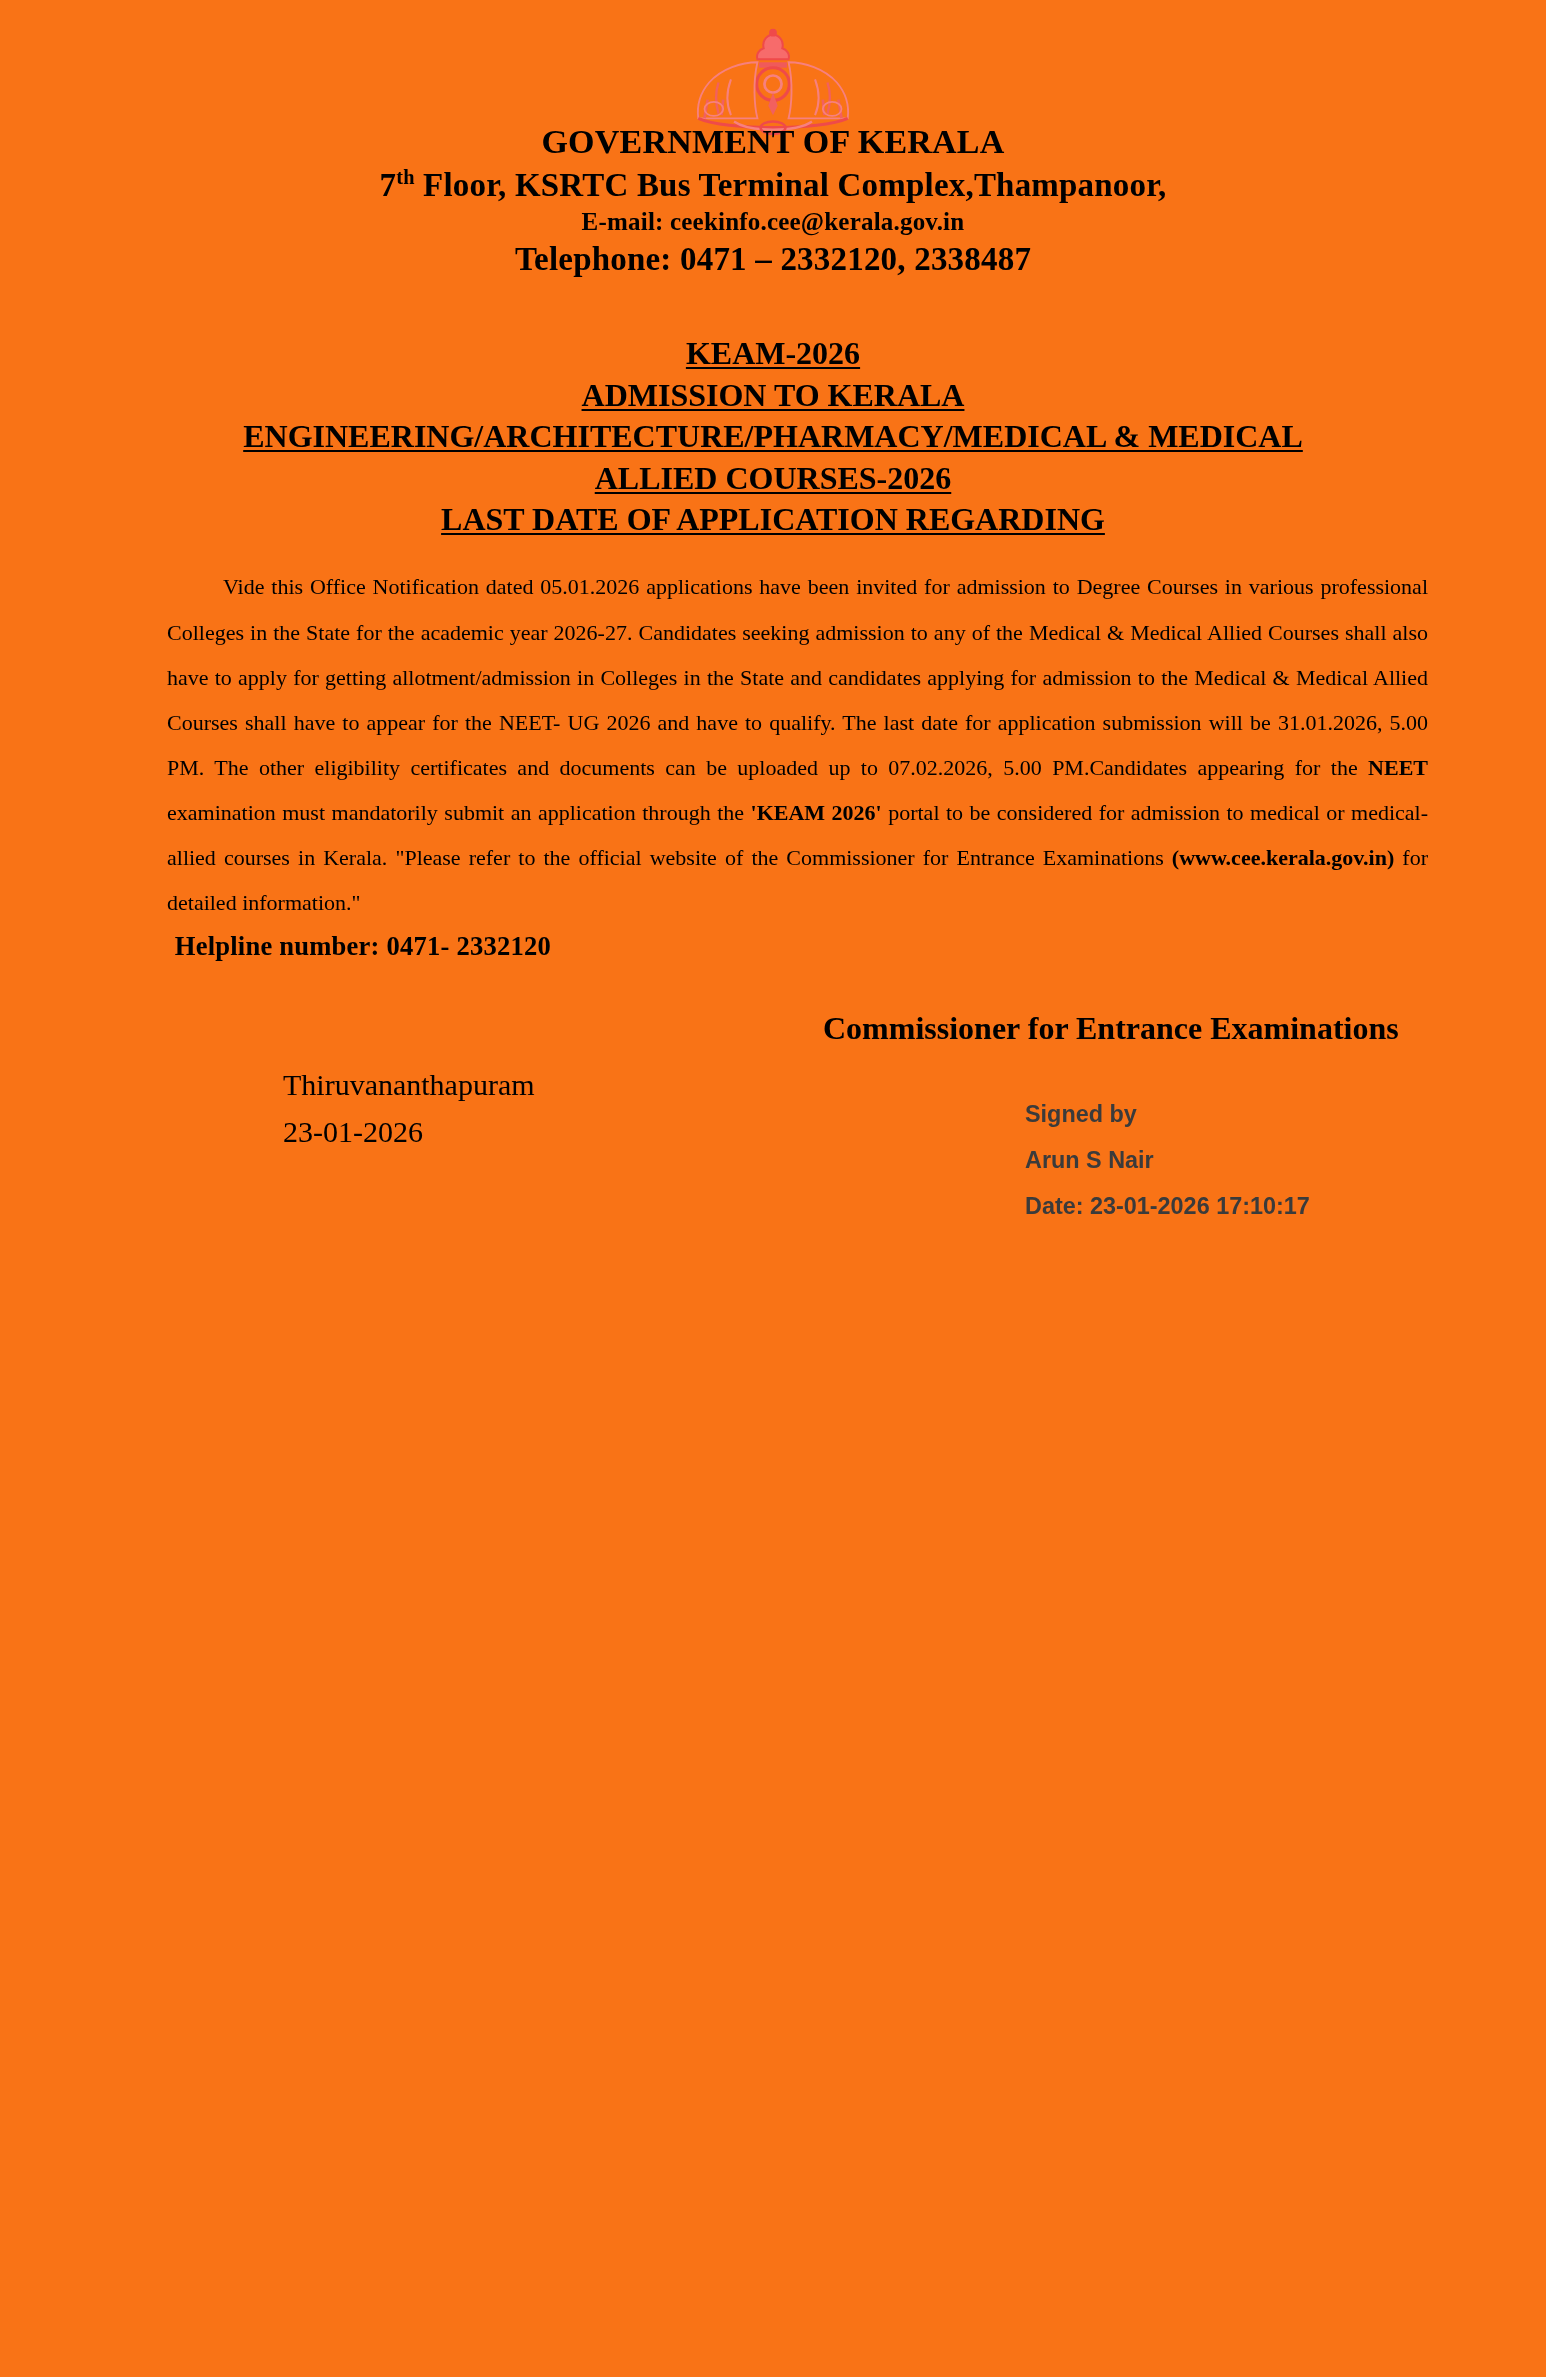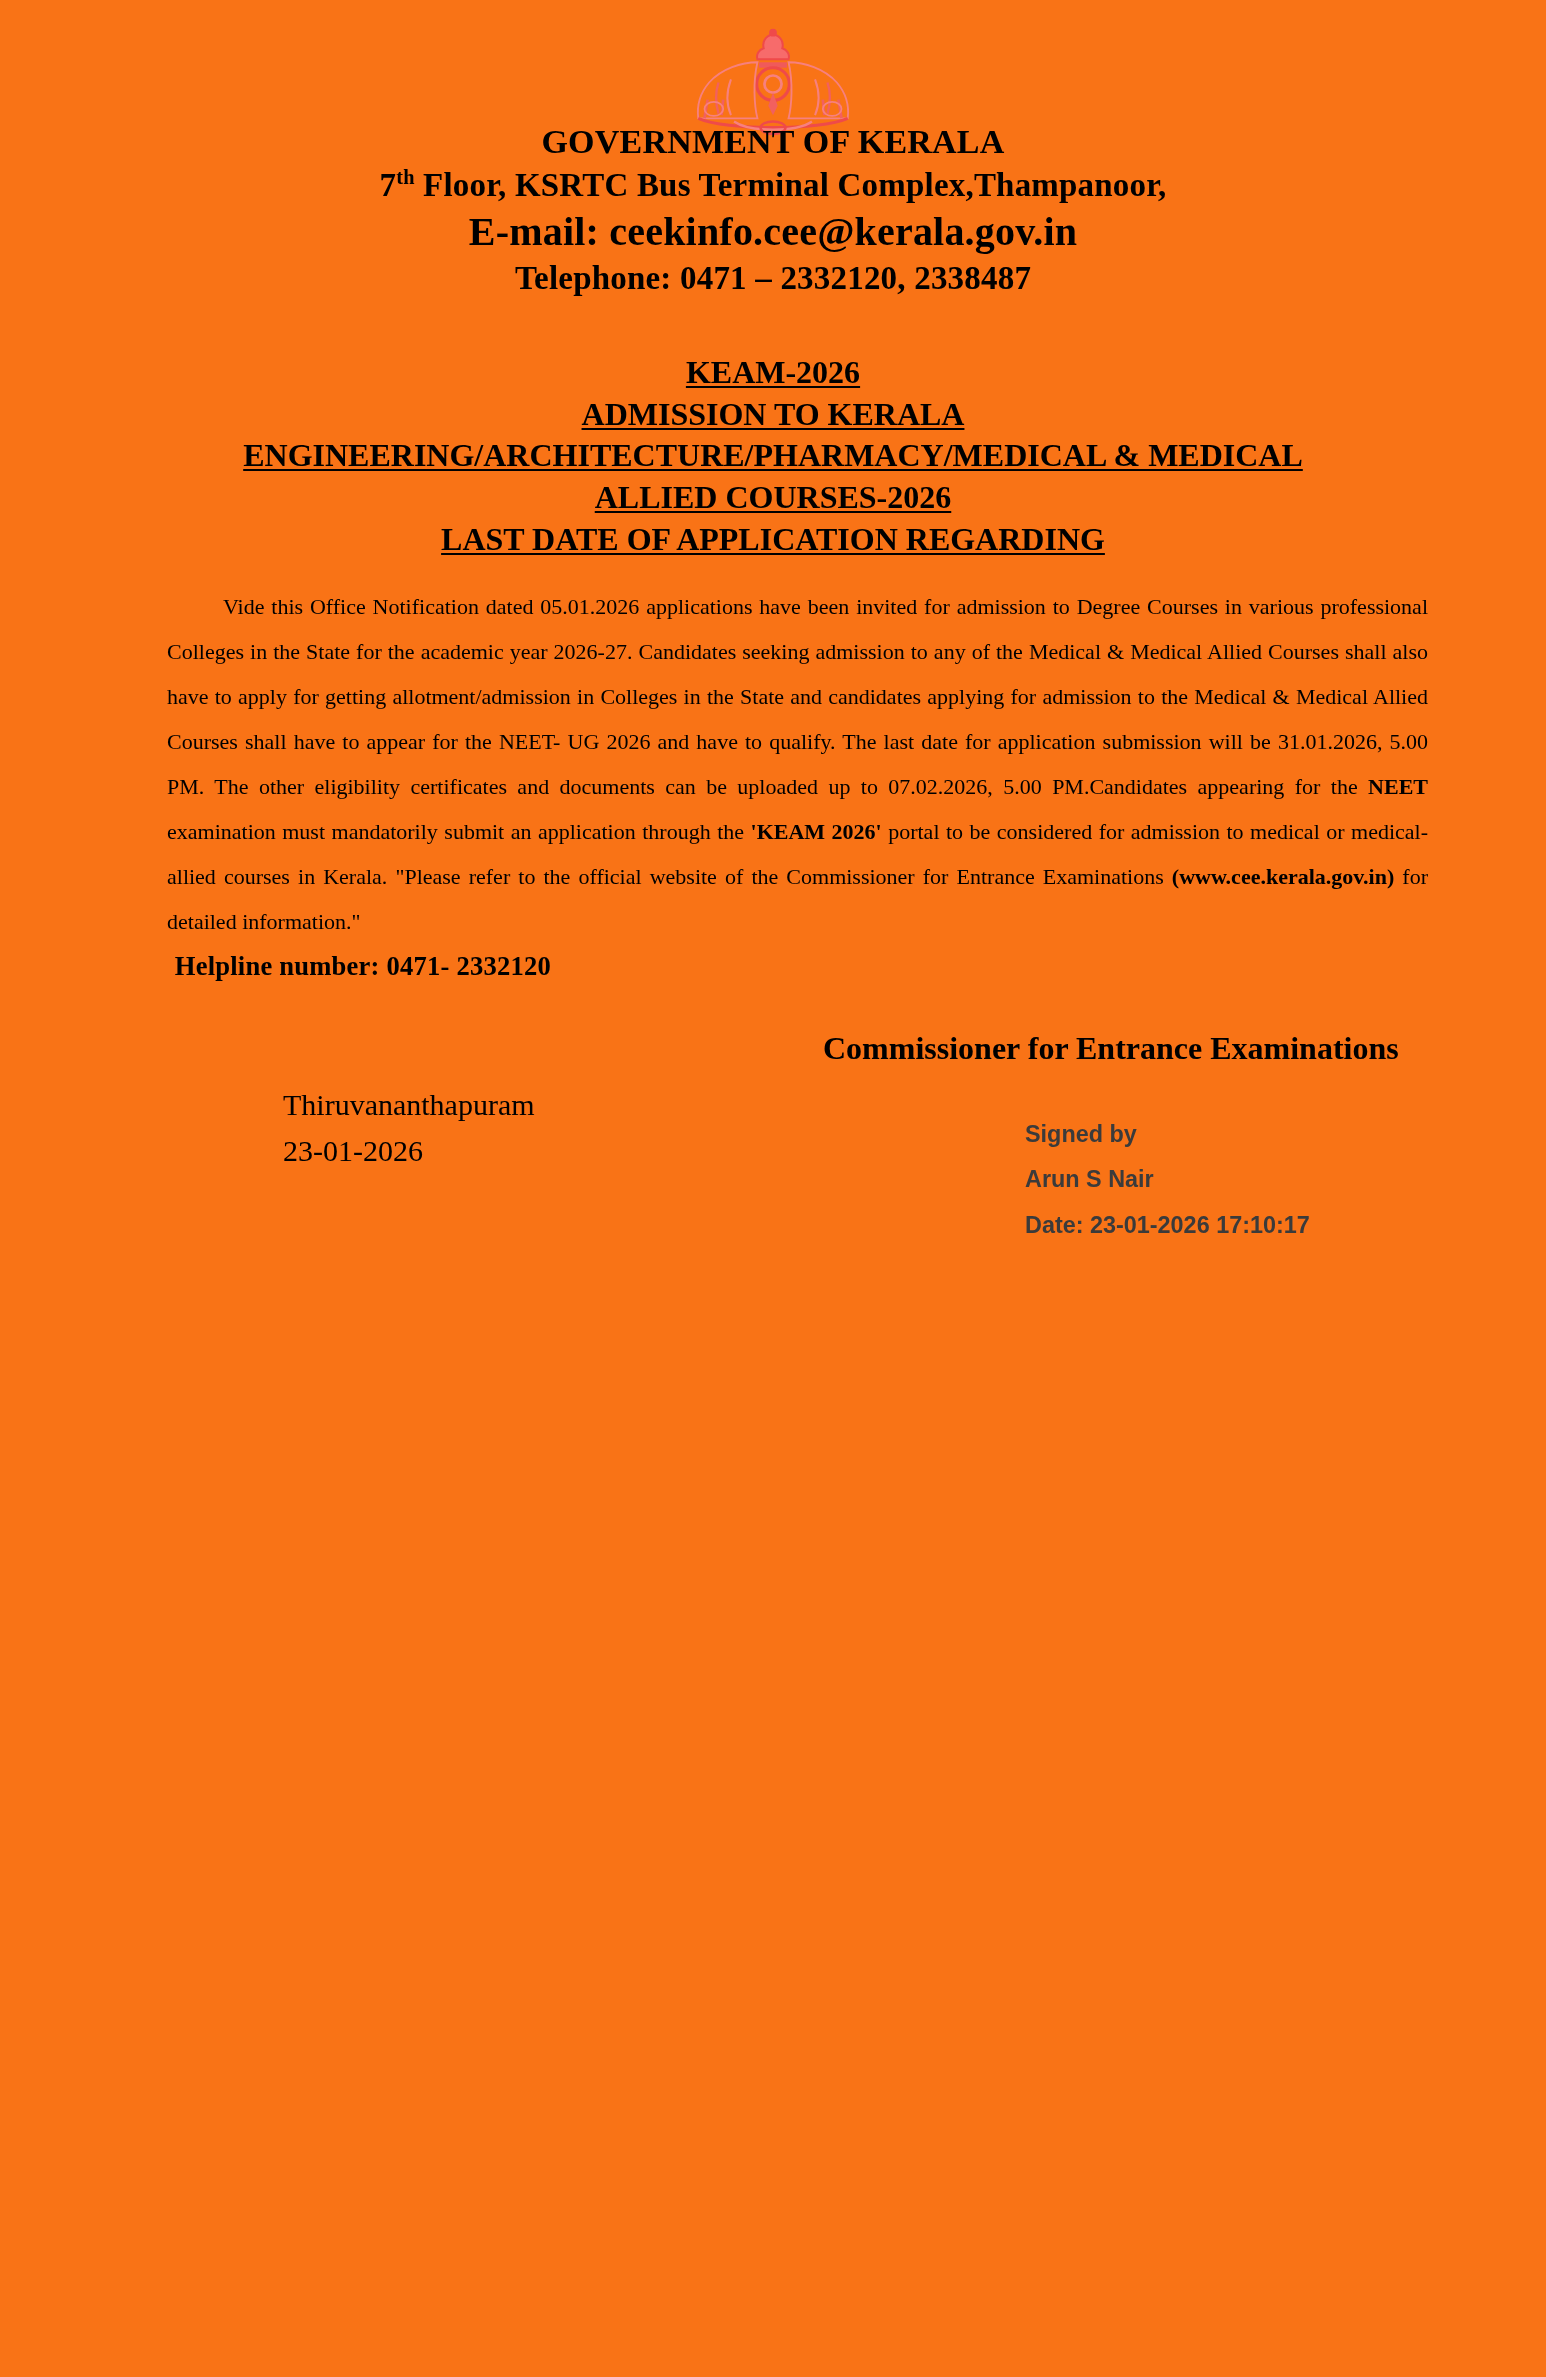--- a/index.html
+++ b/index.html
@@ -47,21 +47,21 @@
   .hdr-line {
     font-weight: bold;
     font-size: 33px;
     letter-spacing: 0.2px;
     white-space: nowrap;
   }
   .hdr-line.l1 { font-size: 34px; margin-top: 3.1px; }
   .hdr-line.l2 { font-size: 33px; }
   .hdr-line.l3 { font-size: 33px; }
   .hdr-line.l4 { font-size: 33px; }
-  .hdr-line.l5 { font-size: 40px; }
+  .hdr-line.l5 { font-size: 25px; }
   .hdr-line.l6 { font-size: 33px; }
   .sup {
     font-size: 20.3px;
     vertical-align: super;
     font-weight: bold;
   }
 
   
   .title-block {
     text-align: center;

